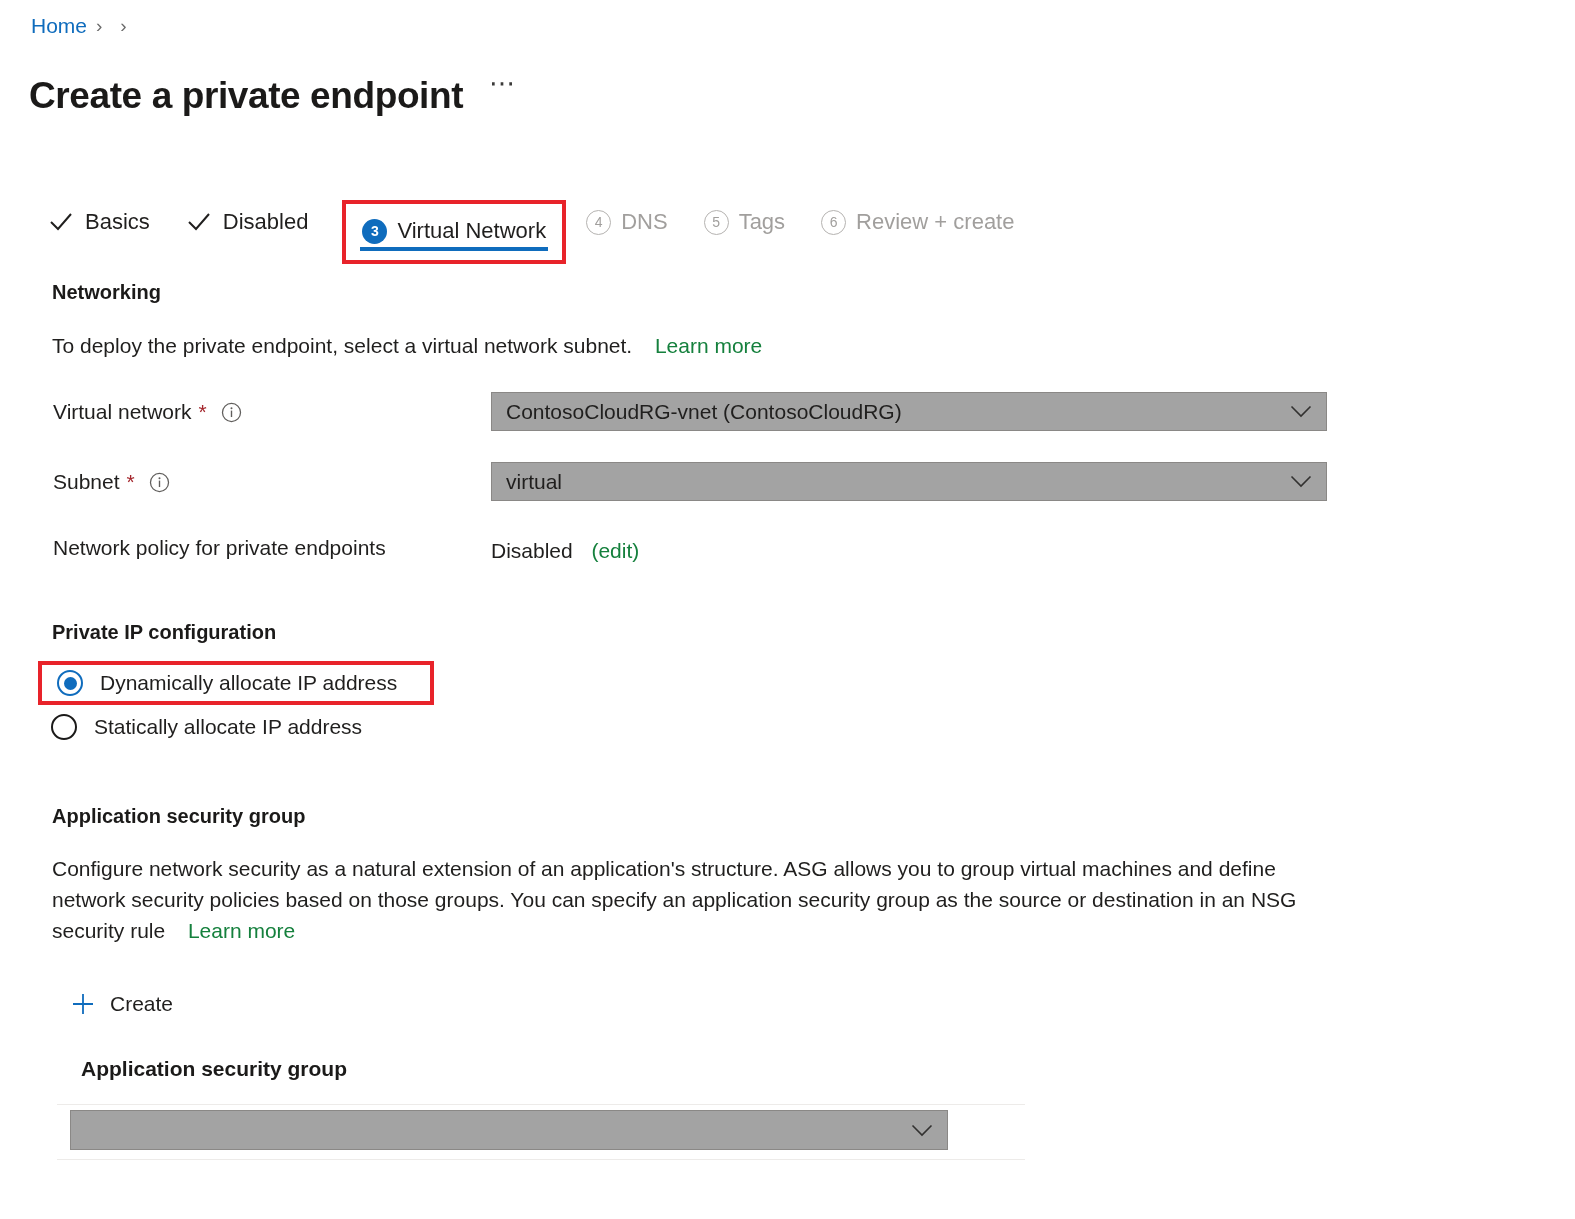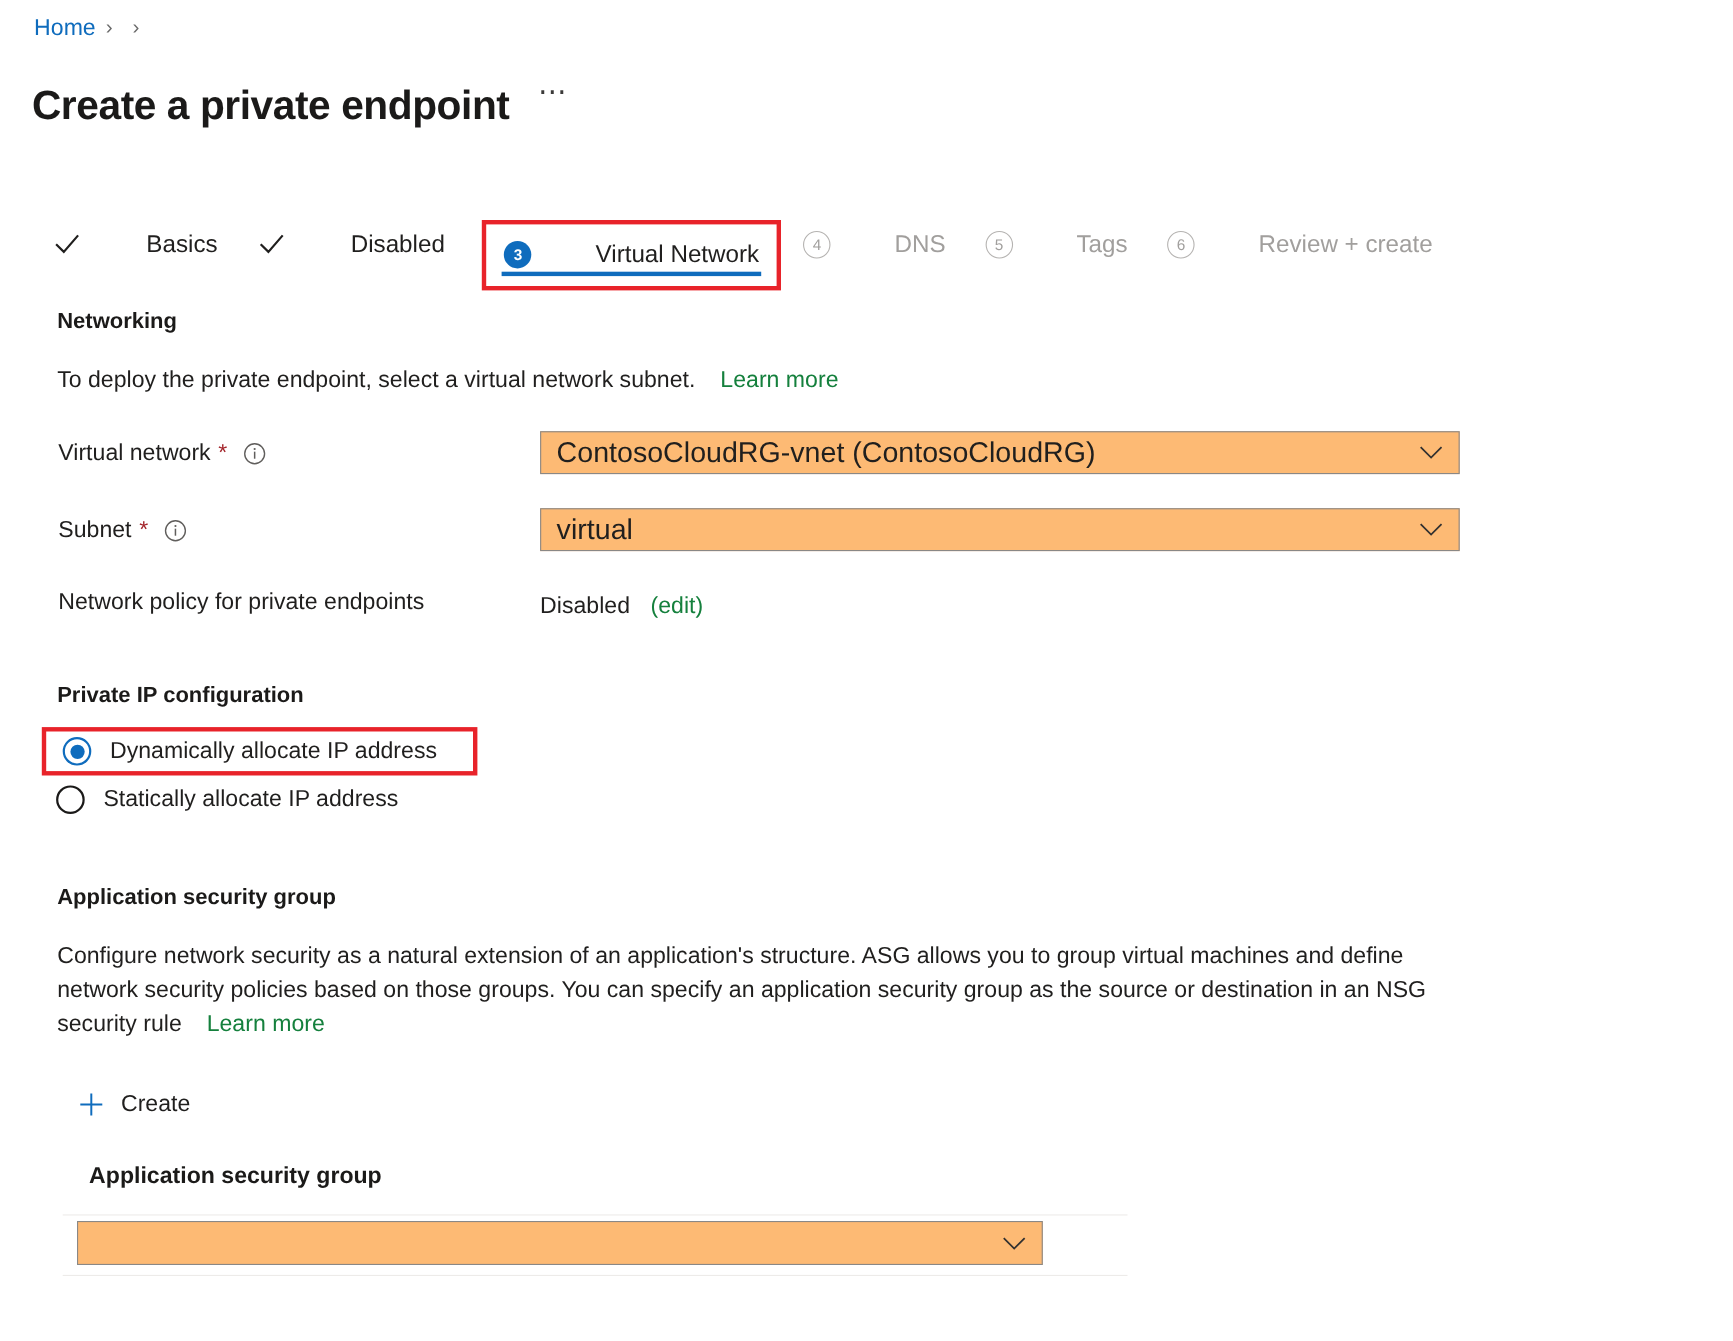--- a/index.html
+++ b/index.html
@@ -79,21 +79,20 @@
   .tab {
     display: flex;
     align-items: center;
     height: 44px;
     padding: 0 2px;
     margin-right: 32px;
     font-size: 22px;
     color: #201f1e;
     cursor: pointer;
     position: relative;
-    gap: 48px;
   }
   .tab.disabled { color: #a19f9d; cursor: default; }
   .tab-check {
     width: 26px;
     height: 26px;
     margin-right: 11px;
     flex: 0 0 auto;
   }
   .tab-num {
     width: 25px;
@@ -176,26 +175,26 @@
   .info-icon {
     width: 21px;
     height: 21px;
     margin-left: 14px;
     flex: 0 0 auto;
     cursor: pointer;
   }
   .dropdown {
     position: absolute;
     border: 1px solid #8a8886;
-    background: #fdba74;
+    background: #a3a3a3;
     display: flex;
     align-items: center;
     justify-content: space-between;
     padding: 0 14px 0 14px;
-    font-size: 26px;
+    font-size: 21px;
     color: #201f1e;
     cursor: pointer;
   }
   .chev {
     width: 22px;
     height: 13px;
     flex: 0 0 auto;
     margin-left: 10px;
   }
 

